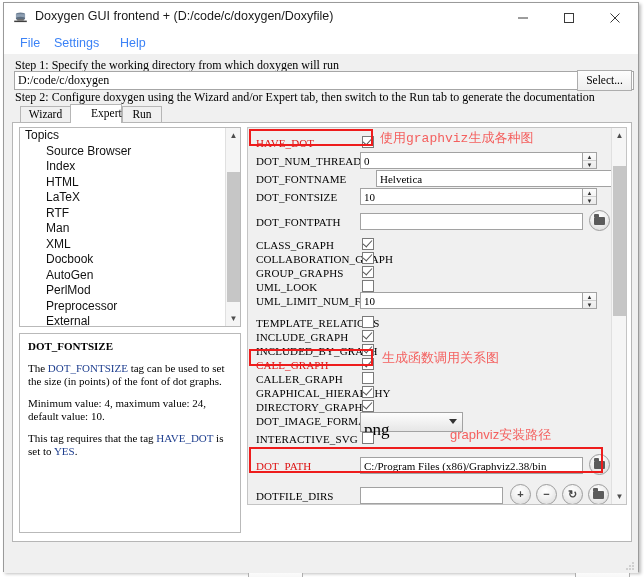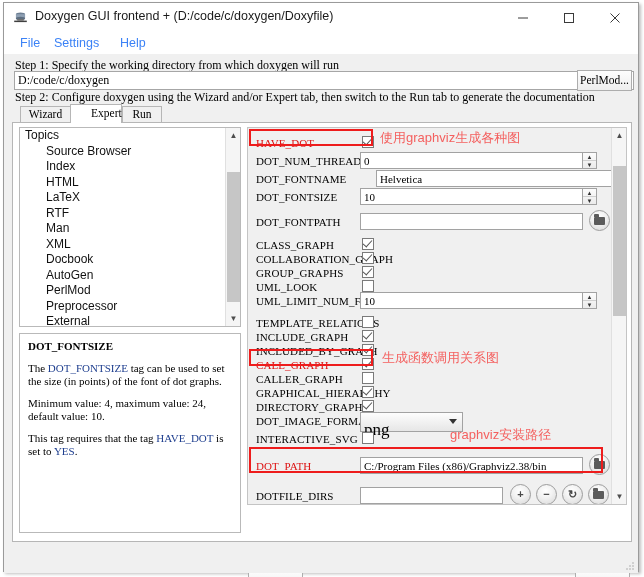--- a/index.html
+++ b/index.html
@@ -404,21 +404,21 @@
     <div class="menu-item mi-settings">Settings</div>
     <div class="menu-item mi-help">Help</div>
   </div>
 
   <div class="clientarea">
 
     <div class="step-label" id="step1-label">Step 1: Specify the working directory from which doxygen will run</div>
 
     <input class="dir-input" id="dir-input" value="D:/code/c/doxygen" style="">
 
-    <div class="select-btn">PerlMod...</div>
+    <div class="select-btn">Select...</div>
 
     <div class="step-label" id="step2-label">Step 2: Configure doxygen using the Wizard and/or Expert tab, then switch to the Run tab to generate the documentation</div>
 
     <div class="tabstrip">
       <div class="tab" id="tab-wizard">Wizard</div>
       <div class="tab active" id="tab-expert">Expert</div>
       <div class="tab" id="tab-run">Run</div>
     </div>
 
     <div class="tabpanel">
@@ -575,21 +575,21 @@
             </div>
           </div>
         <div class="vscroll" style="right:0; top:0; height:376px;">
           <div class="arrow up">▲</div>
           <div class="thumb" style="top:38px; height:150px;"></div>
           <div class="arrow down">▼</div>
         </div>
       </div>
 
       <div class="redbox" style="left:236px; top:6px; width:124px; height:17px;"></div>
-      <div class="redtext" style="left:367px; top:6px;">使用graphviz生成各种图</div>
+      <div class="redtext" style="left:367px; top:6px;font-family:Liberation Mono, monospace;">使用graphviz生成各种图</div>
 
       <div class="redbox" style="left:236px; top:226px; width:124px; height:17px;"></div>
       <div class="redtext" style="left:369px; top:226px;">生成函数调用关系图</div>
 
       <div class="redtext" style="left:437px; top:303px;">graphviz安装路径</div>
       <div class="redbox" style="left:236px; top:324px; width:354px; height:26px;"></div>
 
     </div>
 
     <div class="navbtn" id="btn-previous">Previous</div>

